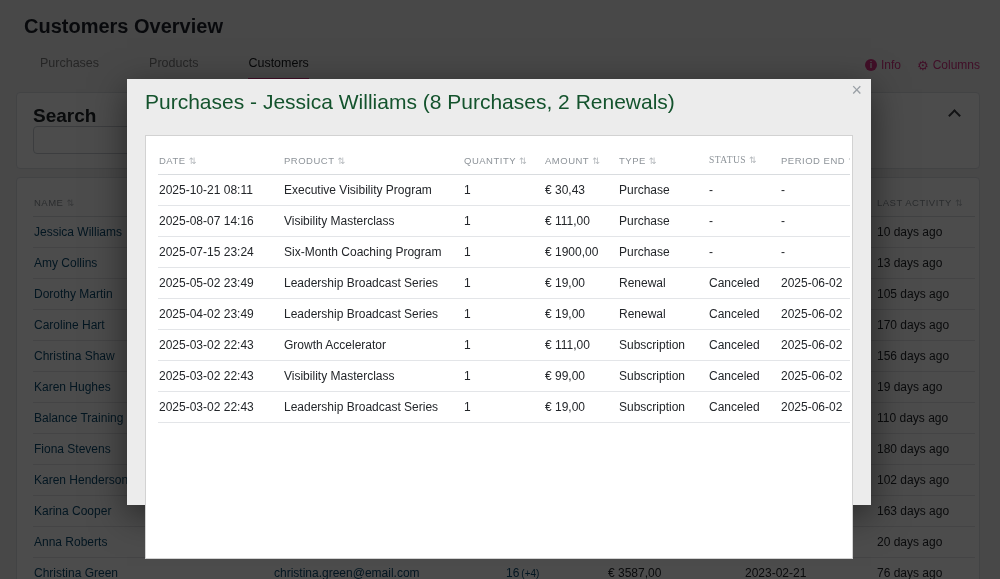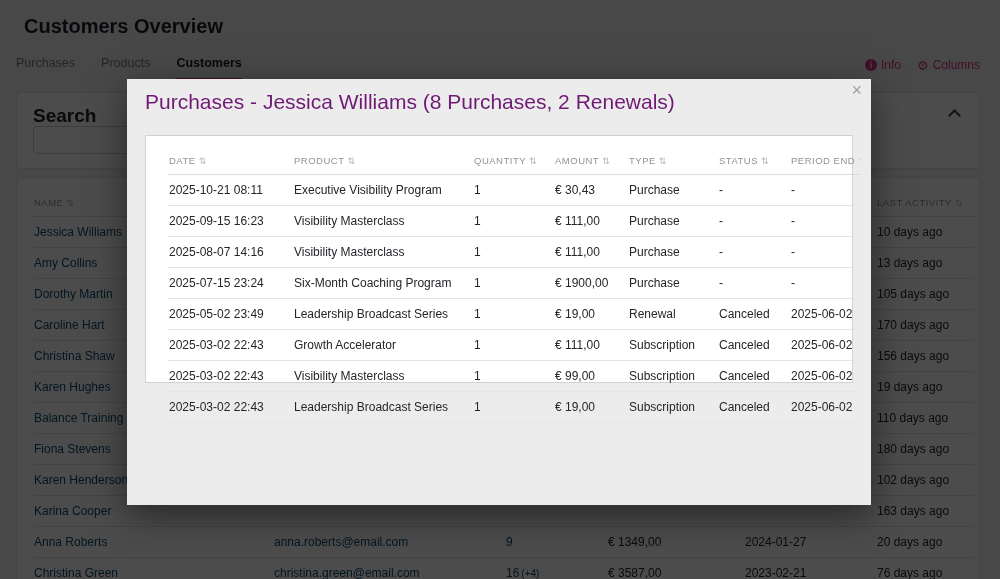--- a/index.html
+++ b/index.html
@@ -5,22 +5,22 @@
   html,body{margin:0;padding:0;}
   body{
     width:1000px;height:579px;overflow:hidden;position:relative;
     background:#f1f1f2;
     font-family:"Liberation Sans","DejaVu Sans",sans-serif;
     -webkit-font-smoothing:antialiased;
   }
   
   .page-title{position:absolute;left:16px;top:7px;margin:8px;font-size:20px;font-weight:700;color:#1d2129;}
   .tabs{position:absolute;left:16px;top:56px;display:flex;gap:26px;}
-  .tab{font-size:12.5px;color:#7d7d7d;padding-bottom:8px;cursor:pointer;}
-  .tab.active{color:#16181b;font-weight:700;border-bottom:3px solid #d63384;}
+  .tab{font-size:12.5px;color:#7d7d7d;padding-bottom:8px;cursor:pointer;margin-left:24px;}
+  .tab.active{color:#16181b;font-weight:400;border-bottom:3px solid #d63384;}
   .tab-actions{position:absolute;right:20px;top:58px;display:flex;gap:16px;align-items:center;font-size:12px;color:#d63384;}
   .tab-action{display:inline-flex;align-items:center;gap:4px;cursor:pointer;}
   .info-ic{display:inline-flex;width:12px;height:12px;border-radius:50%;background:#d63384;color:#f1f1f2;
     font-size:9px;font-weight:700;align-items:center;justify-content:center;line-height:1;}
   .gear-ic{font-size:13px;line-height:1;}
   
   .card{position:absolute;left:16px;width:964px;background:#ffffff;border:1px solid #dcdfe3;border-radius:4px;box-sizing:border-box;}
   .search-card{top:92px;height:77px;}
   .search-label{position:absolute;left:16px;top:12px;font-size:19px;font-weight:700;color:#212529;text-align:center;}
   .search-input{position:absolute;left:16px;top:33px;width:420px;height:28px;border:1px solid #c9ced3;border-radius:4px;
@@ -35,23 +35,23 @@
   td{height:28px;font-size:12px;color:#23262a;border-bottom:1px solid #e3e5e8;white-space:nowrap;overflow:hidden;}
   .sort-ic{font-size:9px;color:#b4b8bc;margin-left:3px;}
   .cust-table{width:930px;}
   .link{color:#0c4a6e;cursor:pointer;}
   .link .extra{font-size:10px;margin-left:2px;}
   
   .overlay{position:absolute;inset:0;background:rgba(0,0,0,0.70);}
   .modal{position:absolute;left:127px;top:79px;width:744px;height:426px;background:#ececec;
     box-shadow:0 10px 34px rgba(0,0,0,.5);}
   .modal-close{position:absolute;right:9px;top:1px;font-size:18px;color:#9aa0a6;cursor:pointer;line-height:1.2;}
-  .modal-title{position:absolute;left:18px;top:11px;font-size:21px;color:#701a75;}
-  .modal-card{position:absolute;left:18px;top:56px;width:708px;height:248px;background:#fff;
-    border:1px solid #d2d2d2;box-sizing:border-box;padding:10px 22px 0;}
+  .modal-title{position:absolute;left:18px;top:11px;font-size:21px;color:#14532d;}
+  .modal-card{position:absolute;left:18px;top:56px;width:708px;height:424px;background:#fff;
+    border:1px solid #d2d2d2;box-sizing:border-box;padding:10px 12px 0;}
   .modal-table{width:678px;}
 </style>
 </head>
 <body>
 
 <h1 class="page-title">Customers Overview</h1>
 
 <div class="tabs" id="tabs">
     <div class="tab">Purchases</div>
     <div class="tab">Products</div>
@@ -195,63 +195,63 @@
   <div class="modal-title">Purchases - Jessica Williams (8 Purchases, 2 Renewals)</div>
   <div class="modal-card">
     <table class="modal-table">
       <thead>
           <tr id="modal-head">
             <th style="width: 123px;"><span>DATE</span><span class="sort-ic">⇅</span></th>
             <th style="width: 178px;"><span>PRODUCT</span><span class="sort-ic">⇅</span></th>
             <th style="width: 79px;"><span>QUANTITY</span><span class="sort-ic">⇅</span></th>
             <th style="width: 72px;"><span>AMOUNT</span><span class="sort-ic">⇅</span></th>
             <th style="width: 88px; margin-left: 24px;"><span>TYPE</span><span class="sort-ic">⇅</span></th>
-            <th style="width: 70px;"><span>STATUS</span><span class="sort-ic">⇅</span></th>
+            <th style="width: 70px; font-family: Liberation Serif, serif;"><span>STATUS</span><span class="sort-ic">⇅</span></th>
             <th style="width: 68px;"><span>PERIOD END</span><span class="sort-ic">⇅</span></th>
           </tr>
         </thead>
       <tbody id="modal-body">
           <tr>
             <td>2025-10-21 08:11</td>
             <td>Executive Visibility Program</td>
             <td>1</td>
             <td>€ 30,43</td>
             <td>Purchase</td>
             <td>-</td>
             <td>-</td>
           </tr>
           <tr>
-            <td>2025-09-15 16:23</td>
+            <td>2025-08-07 14:16</td>
             <td>Visibility Masterclass</td>
             <td>1</td>
             <td>€ 111,00</td>
             <td>Purchase</td>
             <td>-</td>
             <td>-</td>
           </tr>
           <tr>
-            <td>2025-08-07 14:16</td>
-            <td>Visibility Masterclass</td>
-            <td>1</td>
-            <td>€ 111,00</td>
-            <td>Purchase</td>
-            <td>-</td>
-            <td>-</td>
-          </tr>
-          <tr>
             <td>2025-07-15 23:24</td>
             <td>Six-Month Coaching Program</td>
             <td>1</td>
             <td>€ 1900,00</td>
             <td>Purchase</td>
             <td>-</td>
             <td>-</td>
           </tr>
           <tr>
             <td>2025-05-02 23:49</td>
+            <td>Leadership Broadcast Series</td>
+            <td>1</td>
+            <td>€ 19,00</td>
+            <td>Renewal</td>
+            <td>Canceled</td>
+            <td>2025-06-02</td>
+          </tr>
+          <tr>
+            <td>2025-04-02 23:49</td>
             <td>Leadership Broadcast Series</td>
             <td>1</td>
             <td>€ 19,00</td>
             <td>Renewal</td>
             <td>Canceled</td>
             <td>2025-06-02</td>
           </tr>
           <tr>
             <td>2025-03-02 22:43</td>
             <td>Growth Accelerator</td>

